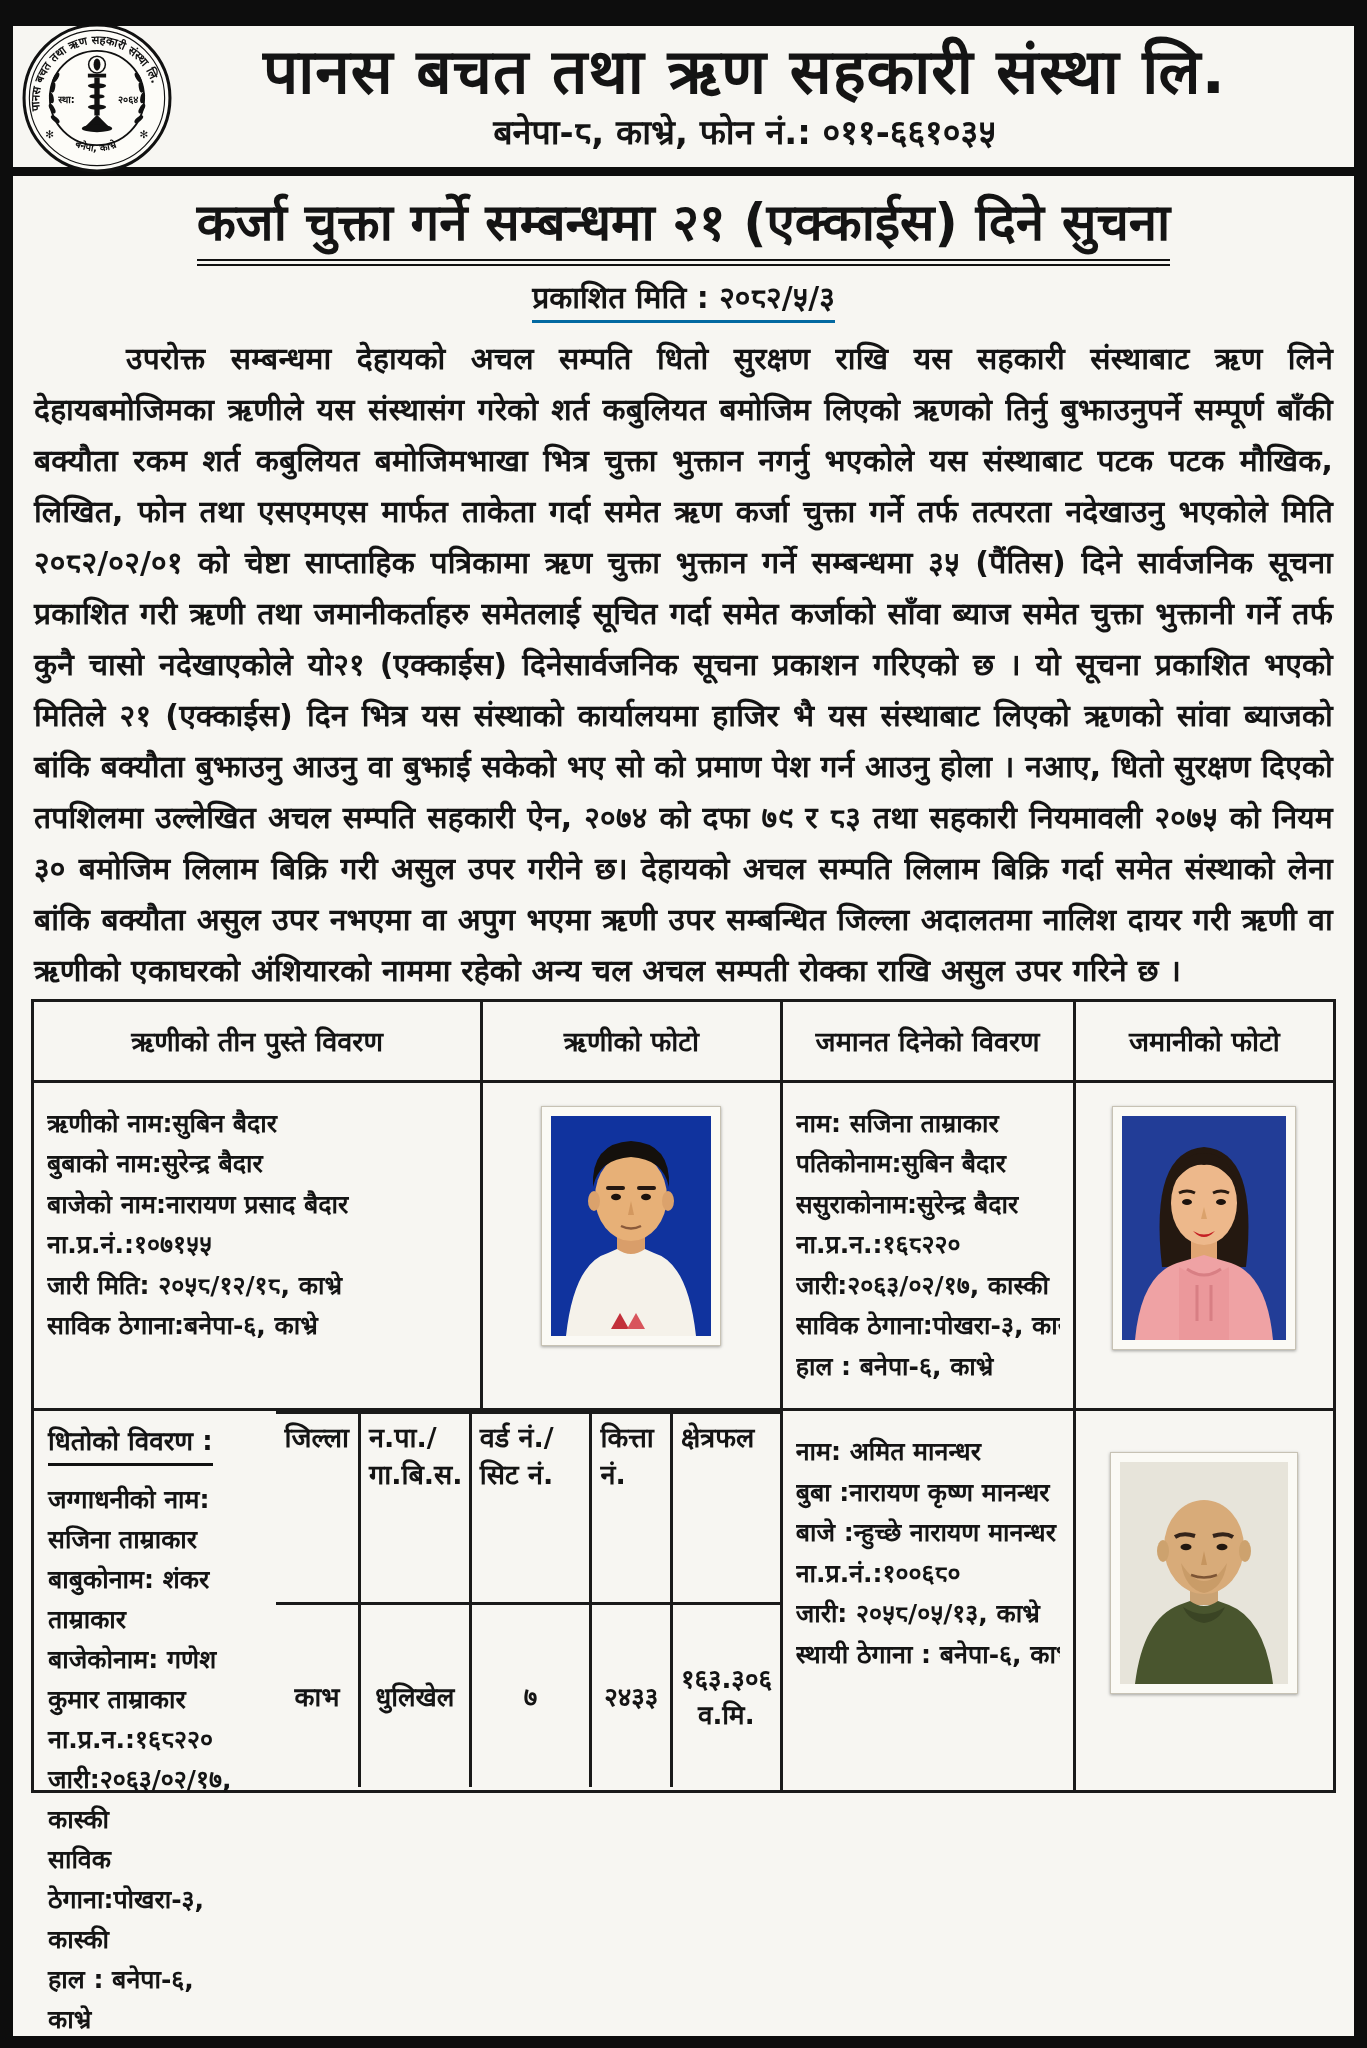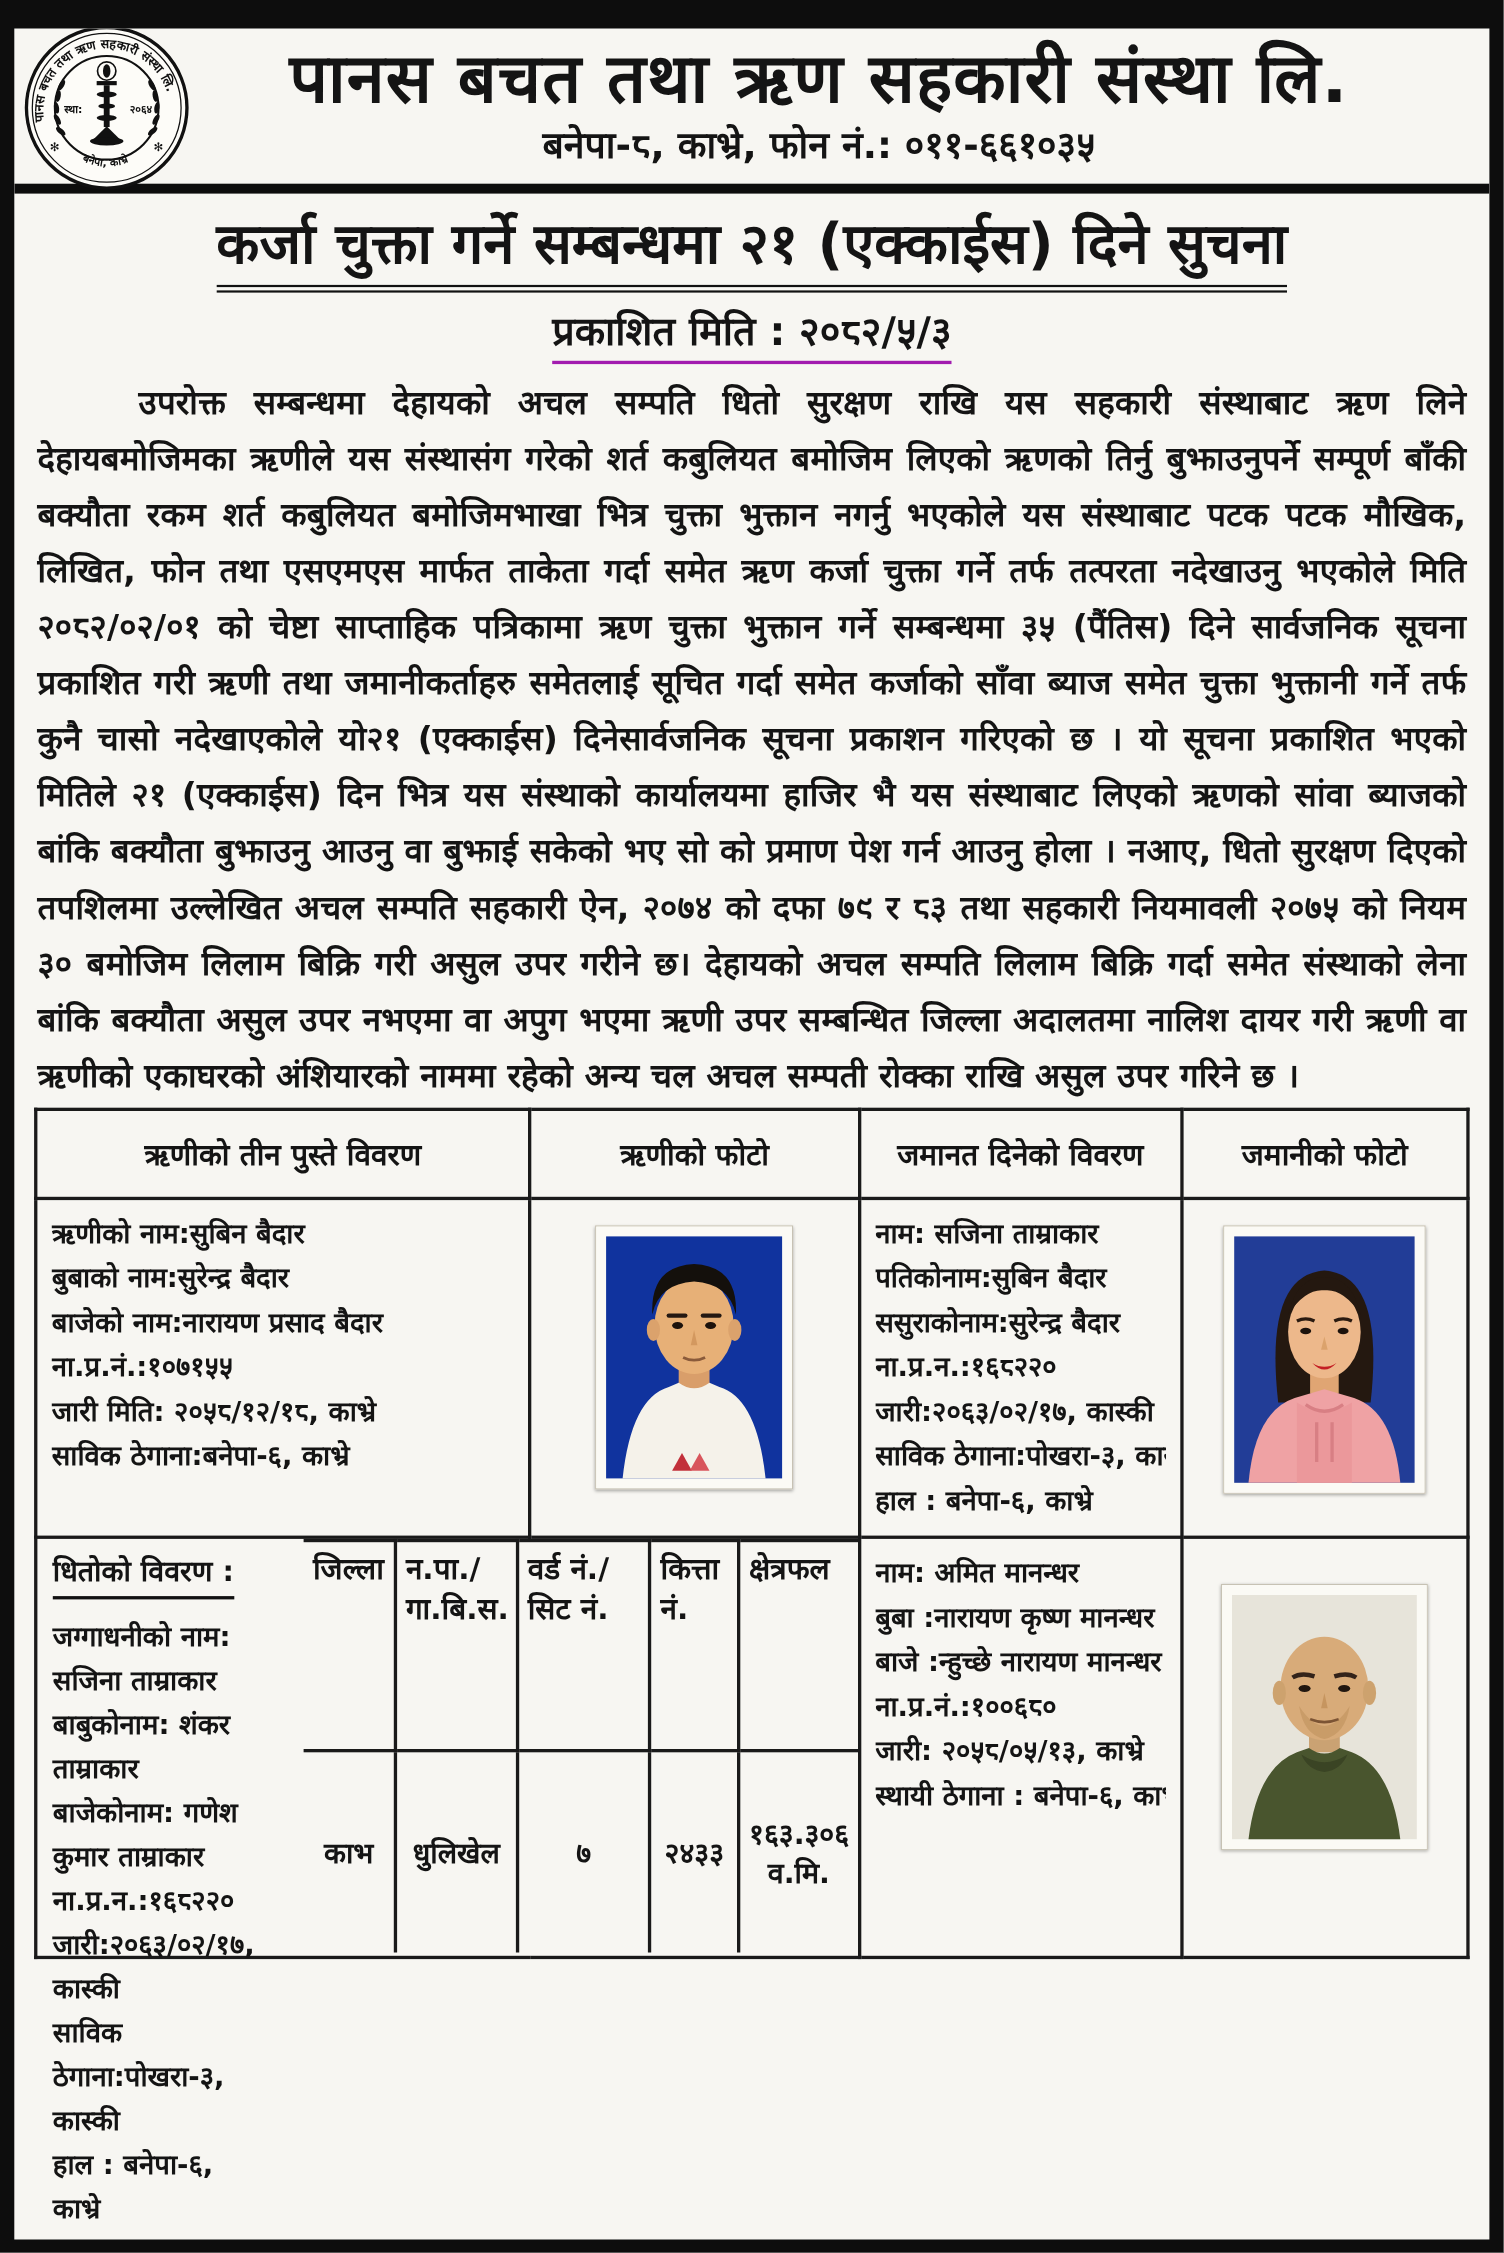--- a/index.html
+++ b/index.html
@@ -15,32 +15,32 @@
   .masthead{height:150px;border-bottom:9px solid #0d0d0d;display:flex;align-items:center;padding:2px 8px;box-sizing:border-box;}
   .seal{width:152px;height:152px;flex:0 0 auto;margin-top:2px;}
   .mast-text{flex:1;text-align:center;padding-right:30px;}
   .org-name{font-size:62px;font-weight:800;letter-spacing:1px;line-height:1.05;white-space:nowrap;}
   .org-address{font-size:34px;font-weight:700;margin-top:4px;}
   
   .sheet{padding:10px 14px 0 14px;}
   .notice-title{text-align:center;margin:8px 0 10px 0;}
   .notice-title span{display:inline-block;font-size:51px;font-weight:800;border-bottom:7px double #111;padding-bottom:6px;line-height:1.15;}
   .published{text-align:center;margin:2px 0 10px 0;}
-  .published span{display:inline-block;font-size:36px;font-weight:700;border-bottom:3px solid #a21caf;padding-bottom:3px;}
+  .published span{display:inline-block;font-size:30px;font-weight:700;border-bottom:3px solid #0369a1;padding-bottom:3px;}
   .notice-body{
     font-size:30px;font-weight:600;line-height:1.70;text-align:justify;
     margin:3px;padding:0 4px;text-indent:92px;letter-spacing:.2px;
   }
   .tapasil-h{text-align:center;margin:10px 0 10px 0;}
   .tapasil-h span{display:inline-block;font-size:38px;font-weight:800;border-bottom:4px solid #111;padding-bottom:3px;}
   
   table.tapasil{width:calc(100% - 8px);margin:0 4px;border-collapse:collapse;table-layout:fixed;}
   table.tapasil th,table.tapasil td{border:3px solid #1a1a1a;vertical-align:top;}
   table.tapasil th{font-size:27px;font-weight:700;height:46px;vertical-align:middle;text-align:center;padding:16px 4px;}
-  .details{padding:10px 12px;font-size:25px;font-weight:600;line-height:1.62;}
+  .details{padding:20px 12px;font-size:25px;font-weight:600;line-height:1.62;}
   .details .line{white-space:nowrap;overflow:hidden;}
   .row-borrower{height:294px;}
   .row-collateral{height:382px;}
   .photo-cell{text-align:center;}
   .photo-frame{display:inline-block;background:#fffdf7;border:1px solid #c7c2b4;box-shadow:0 1px 3px rgba(0,0,0,.35);margin-top:22px;font-size:0;}
   .collateral-cell{padding:0 !important;vertical-align:top;}
   .collateral-inner{display:flex;flex-direction:row;height:376px;}
   .collateral-text{flex:1;padding:10px 14px;font-size:25px;font-weight:600;line-height:1.6;}
   .collateral-title{display:inline-block;font-weight:800;border-bottom:3px solid #111;margin-bottom:14px;font-size:26px;}
   

